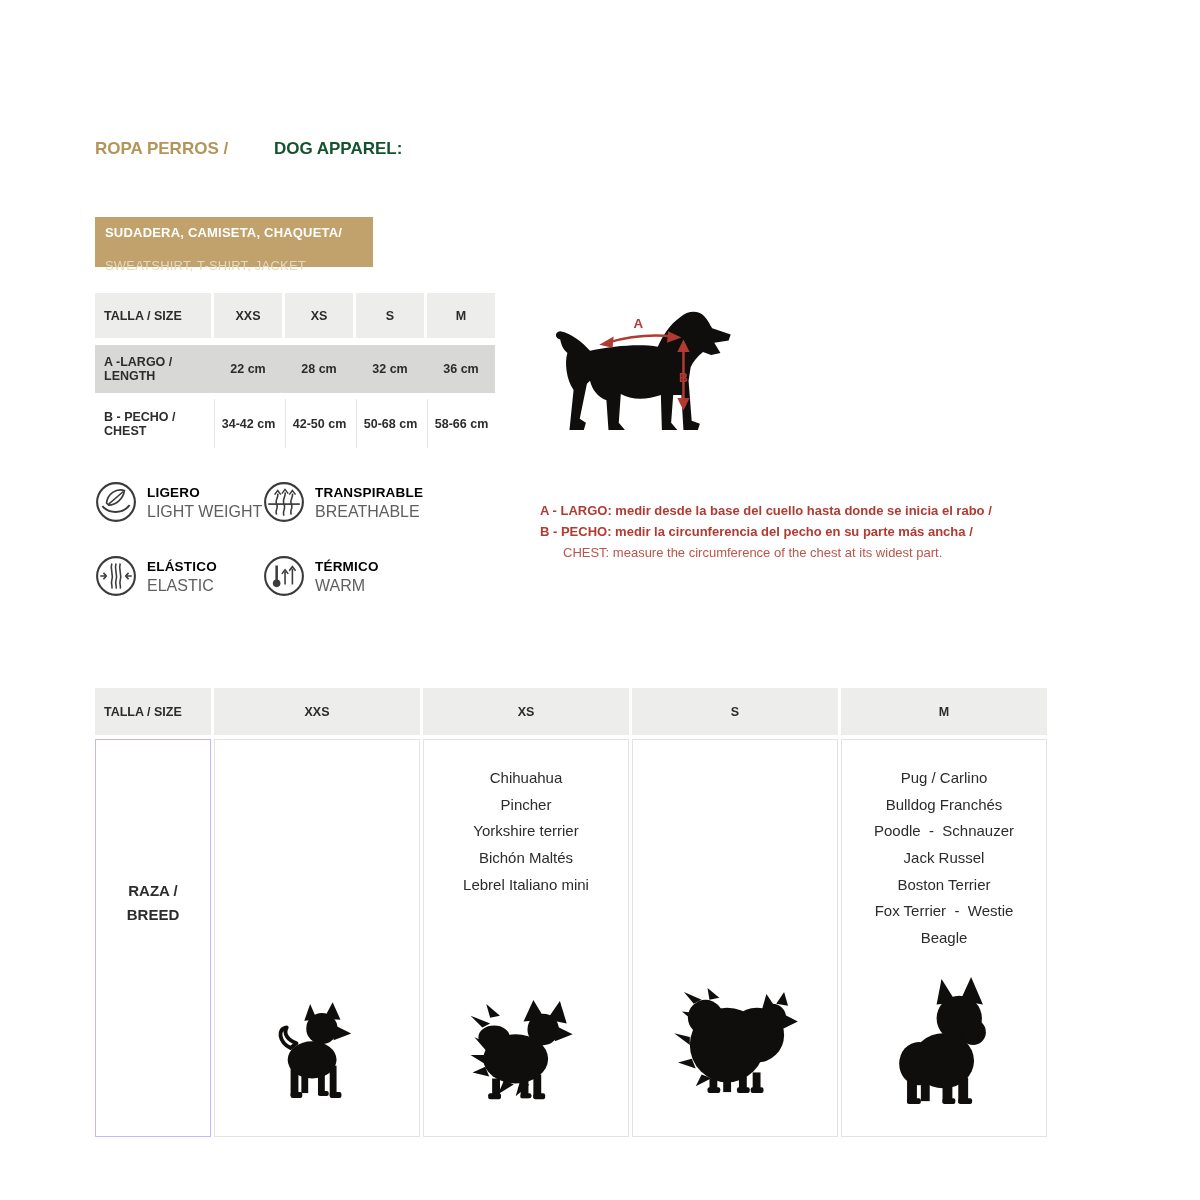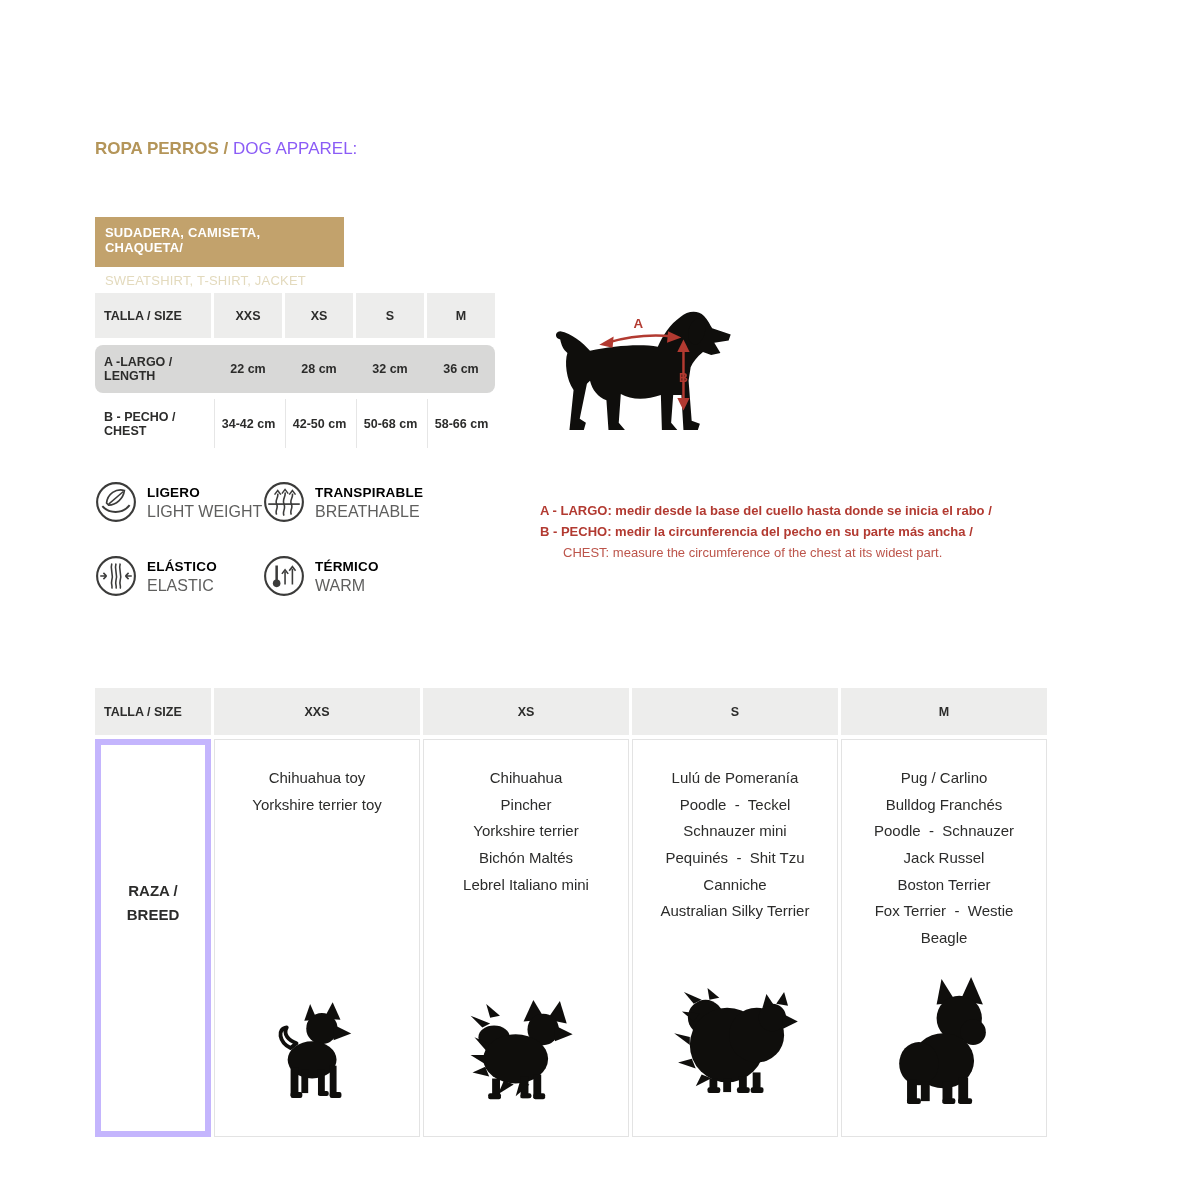--- a/index.html
+++ b/index.html
@@ -8,36 +8,36 @@
     position:relative; width:1200px; height:1200px; background:#ffffff;
     font-family:"Liberation Sans", sans-serif; color:#3b3b3a; overflow:hidden;
   }
   .abs { position:absolute; }
 
   
   .title { left:95px; top:80px; font-size:20px; font-weight:700; letter-spacing:-0.2px;
            white-space:nowrap; padding-bottom:11px; border-bottom:2px solid #4c4c4b; min-width:390px; }
   .title .en { font-weight:400; color:#454544; }
   .subtitle { left:95px; top:139px; font-size:17px; font-weight:700; color:#b49559; white-space:nowrap; }
-  .subtitle .en { font-weight:400; color:#8b5cf6; }
-
-  
-  .category-box { left:95px; top:217px; width:249px; height:50px; background:#c2a26c; padding:8px 10px 8px; }
+  .subtitle .en { font-weight:700; color:#14532d;padding-left:41px; }
+
+  
+  .category-box { left:95px; top:217px; width:278px; height:50px; background:#c2a26c; padding:8px 10px 8px; }
   .category-box .l1 { color:#ffffff; font-weight:700; font-size:13px; letter-spacing:.2px; }
   .category-box .l2 { color:#e3dabd; font-size:13px; letter-spacing:.2px; margin-top:18px; }
 
   
   .size-table { left:95px; top:293px; width:400px; font-size:12.5px; font-weight:700; color:#2c2c2b; }
   .st-row { display:flex; gap:3px; }
   .st-row .cell { display:flex; align-items:center; justify-content:center; }
   .st-row .c0 { width:116px; justify-content:flex-start; padding-left:9px; }
   .st-row .c  { width:68px; }
   .st-head { height:45px; }
   .st-head .cell { background:#ededec; height:45px; }
-  .st-a { margin-top:7px; height:48px; background:#d8d8d7;border-radius:8px; }
+  .st-a { margin-top:7px; height:48px; background:#d8d8d7; }
   .st-a .cell { height:48px; }
   .st-b { margin-top:6px; height:49px; background:#fff; }
   .st-b .cell { height:49px; }
   .st-b .c { border-left:1px solid #e6e6e6; }
 
   
   .measure-dog { left:552px; top:300px; }
 
   
   .features { left:95px; top:481px; width:420px; display:grid;
@@ -53,21 +53,21 @@
   .note-main { font-weight:700; }
   .note-sub { padding-left:23px; color:#bc544a; }
 
   
   .breed-table { left:95px; top:688px; width:952px; }
   .bt-head { display:flex; gap:3px; font-size:12.5px; font-weight:700; color:#2c2c2b; }
   .bt-head .cell { background:#ededec; height:47px; display:flex; align-items:center; justify-content:center; }
   .bt-head .c0 { width:116px; justify-content:flex-start; padding-left:9px; }
   .bt-head .c  { width:206px; }
   .bt-body { display:flex; gap:3px; margin-top:4px; height:398px; }
-  .b-label { width:116px; border:6px solid #c4b5fd; display:flex; flex-direction:column;
+  .b-label { width:116px; border:1px solid #c4b5fd; display:flex; flex-direction:column;
              align-items:center; justify-content:center; font-size:15px; font-weight:700;
              line-height:1.6; color:#2c2c2b; padding-bottom:70px; }
   .b-cell { width:206px; border:1px solid #e3e3e3; position:relative; padding-top:25px; text-align:center; }
   .breeds div { font-size:15px; line-height:1.78; color:#2c2c2b; white-space:pre-wrap; }
   .dog { position:absolute; left:50%; transform:translateX(-50%); }
   .dog-xxs { bottom:32px; } .dog-xs { bottom:30px; } .dog-s { bottom:40px; } .dog-m { bottom:26px; }
 </style>
 </head>
 <body>
 
@@ -204,24 +204,20 @@
       <div class="cell c">S</div>
       <div class="cell c">M</div>
     </div>
     <div class="bt-body">
       <div class="b-label">
         <div>RAZA /</div>
         <div>BREED</div>
       </div>
 
       <div class="b-cell">
-        <div class="breeds">
-            <div>Chihuahua toy</div>
-            <div>Yorkshire terrier toy</div>
-          </div>
         <svg class="dog dog-xxs" width="88" height="103" viewBox="0 0 90 105">
           <g fill="#0f0e0c">
             <path d="M18,48 C6,42 4,28 14,27 C10,34 16,40 24,43 Z" stroke="#0f0e0c" stroke-width="4" stroke-linejoin="round" fill="none"></path>
             <polygon points="32,20 38,3 45,19"></polygon>
             <polygon points="52,18 61,1 69,19"></polygon>
             <circle cx="50" cy="28" r="16"></circle>
             <polygon points="62,24 80,33 62,40"></polygon>
             <ellipse cx="40" cy="60" rx="25" ry="19"></ellipse>
             <rect x="58" y="66" width="7" height="31"></rect>
               <rect x="58" y="93" width="12" height="6" rx="2"></rect>
@@ -261,28 +257,20 @@
               <rect x="70" y="97" width="12" height="6" rx="2"></rect>
             <rect x="57" y="80" width="8" height="22"></rect>
               <rect x="57" y="97" width="11" height="5" rx="2"></rect>
             <rect x="28" y="82" width="8" height="20"></rect>
               <rect x="24" y="97" width="13" height="6" rx="2"></rect>
           </g>
         </svg>
       </div>
 
       <div class="b-cell">
-        <div class="breeds">
-            <div>Lulú de Pomeranía</div>
-            <div>Poodle  -  Teckel</div>
-            <div>Schnauzer mini</div>
-            <div>Pequinés  -  Shit Tzu</div>
-            <div>Canniche</div>
-            <div>Australian Silky Terrier</div>
-          </div>
         <svg class="dog dog-s" width="140" height="108" viewBox="0 0 140 110">
           <g fill="#0f0e0c">
             <circle cx="40" cy="30" r="18"></circle>
             <polygon points="28,16 18,4 36,12"></polygon>
             <polygon points="44,12 42,0 54,10"></polygon>
             <circle cx="62" cy="58" r="38"></circle>
             <circle cx="92" cy="48" r="28"></circle>
             <polygon points="28,34 16,24 34,26"></polygon>
             <polygon points="24,50 8,46 24,58"></polygon>
             <polygon points="26,72 12,76 30,82"></polygon>

